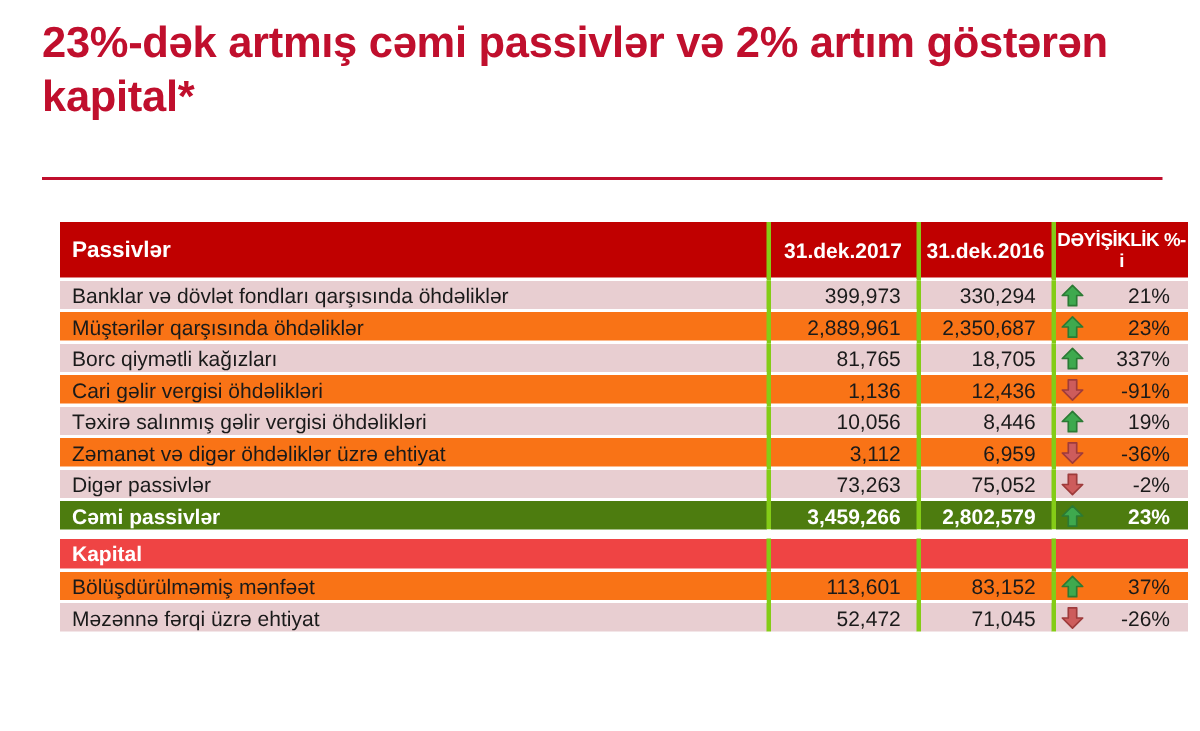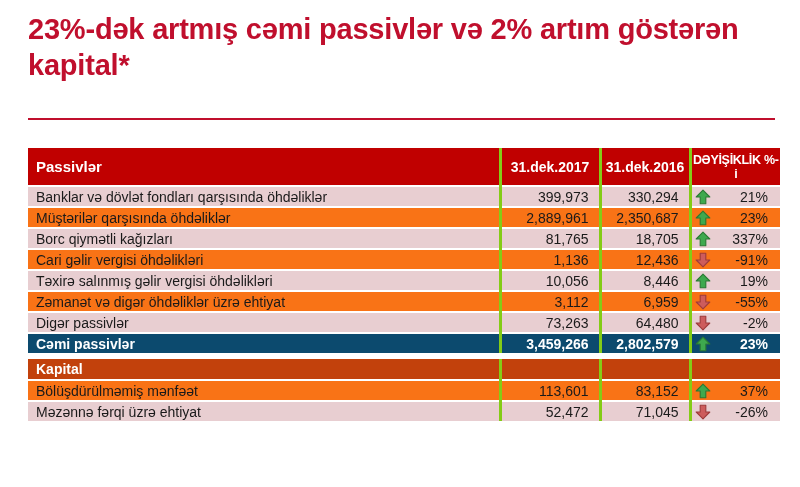--- a/index.html
+++ b/index.html
@@ -26,21 +26,21 @@
     position: absolute;
     top: 118px;
     left: 28px;
     width: 747px;
     height: 2px;
     background: #C00F2D;
   }
   table.fin {
     position: absolute;
     top: 148px;
-    left: 28px;
+    left: 40px;
     width: 752px;
     border-collapse: collapse;
     table-layout: fixed;
     font-size: 14px;
     color: #1a1a1a;
   }
   col.c-label { width: 472px; }
   col.c-2017  { width: 100px; }
   col.c-2016  { width: 90px;  }
   col.c-chg   { width: 90px;  }
@@ -77,26 +77,26 @@
     padding-left: 3px;
     padding-right: 12px;
     height: 100%;
   }
   .pct { text-align: right; }
 
   tr.r-dark  td { background: #E8CED1; }
   tr.r-light td { background: #f97316; }
 
   tr.r-total td {
-    background: #0c4a6e;
+    background: #4d7c0f;
     color: #ffffff;
     font-weight: 700;
   }
   tr.r-section td {
-    background: #c2410c;
+    background: #ef4444;
     color: #ffffff;
     font-weight: 700;
     border-top: 6px solid #ffffff;
     height: 20px;
   }
   .arrow-icon { display: inline-block; width: 16px; height: 16px; }
   .arrow-icon svg { display: block; }
 </style>
 </head>
 <body>
@@ -200,28 +200,28 @@
           <td class="lbl">Zəmanət və digər öhdəliklər üzrə ehtiyat</td>
           <td class="num sep">3,112</td>
           <td class="num sep">6,959</td>
           <td class="chg sep">
             <div class="chg-wrap">
               <span class="arrow-icon">
                 <svg width="16" height="16" viewBox="0 0 20 20" style="transform:rotate(180deg)">
                   <path d="M10 1.5 L18.5 10 L13.5 10 L13.5 18.5 L6.5 18.5 L6.5 10 L1.5 10 Z" fill="#CD5C5C" stroke="#9E3B3B" stroke-width="1.4" stroke-linejoin="round"></path>
                 </svg>
               </span>
-              <span class="pct">-55%</span>
+              <span class="pct">-36%</span>
             </div>
           </td>
         </tr>
         <tr class="r-dark">
           <td class="lbl">Digər passivlər</td>
           <td class="num sep">73,263</td>
-          <td class="num sep">64,480</td>
+          <td class="num sep">75,052</td>
           <td class="chg sep">
             <div class="chg-wrap">
               <span class="arrow-icon">
                 <svg width="16" height="16" viewBox="0 0 20 20" style="transform:rotate(180deg)">
                   <path d="M10 1.5 L18.5 10 L13.5 10 L13.5 18.5 L6.5 18.5 L6.5 10 L1.5 10 Z" fill="#CD5C5C" stroke="#9E3B3B" stroke-width="1.4" stroke-linejoin="round"></path>
                 </svg>
               </span>
               <span class="pct">-2%</span>
             </div>
           </td>

